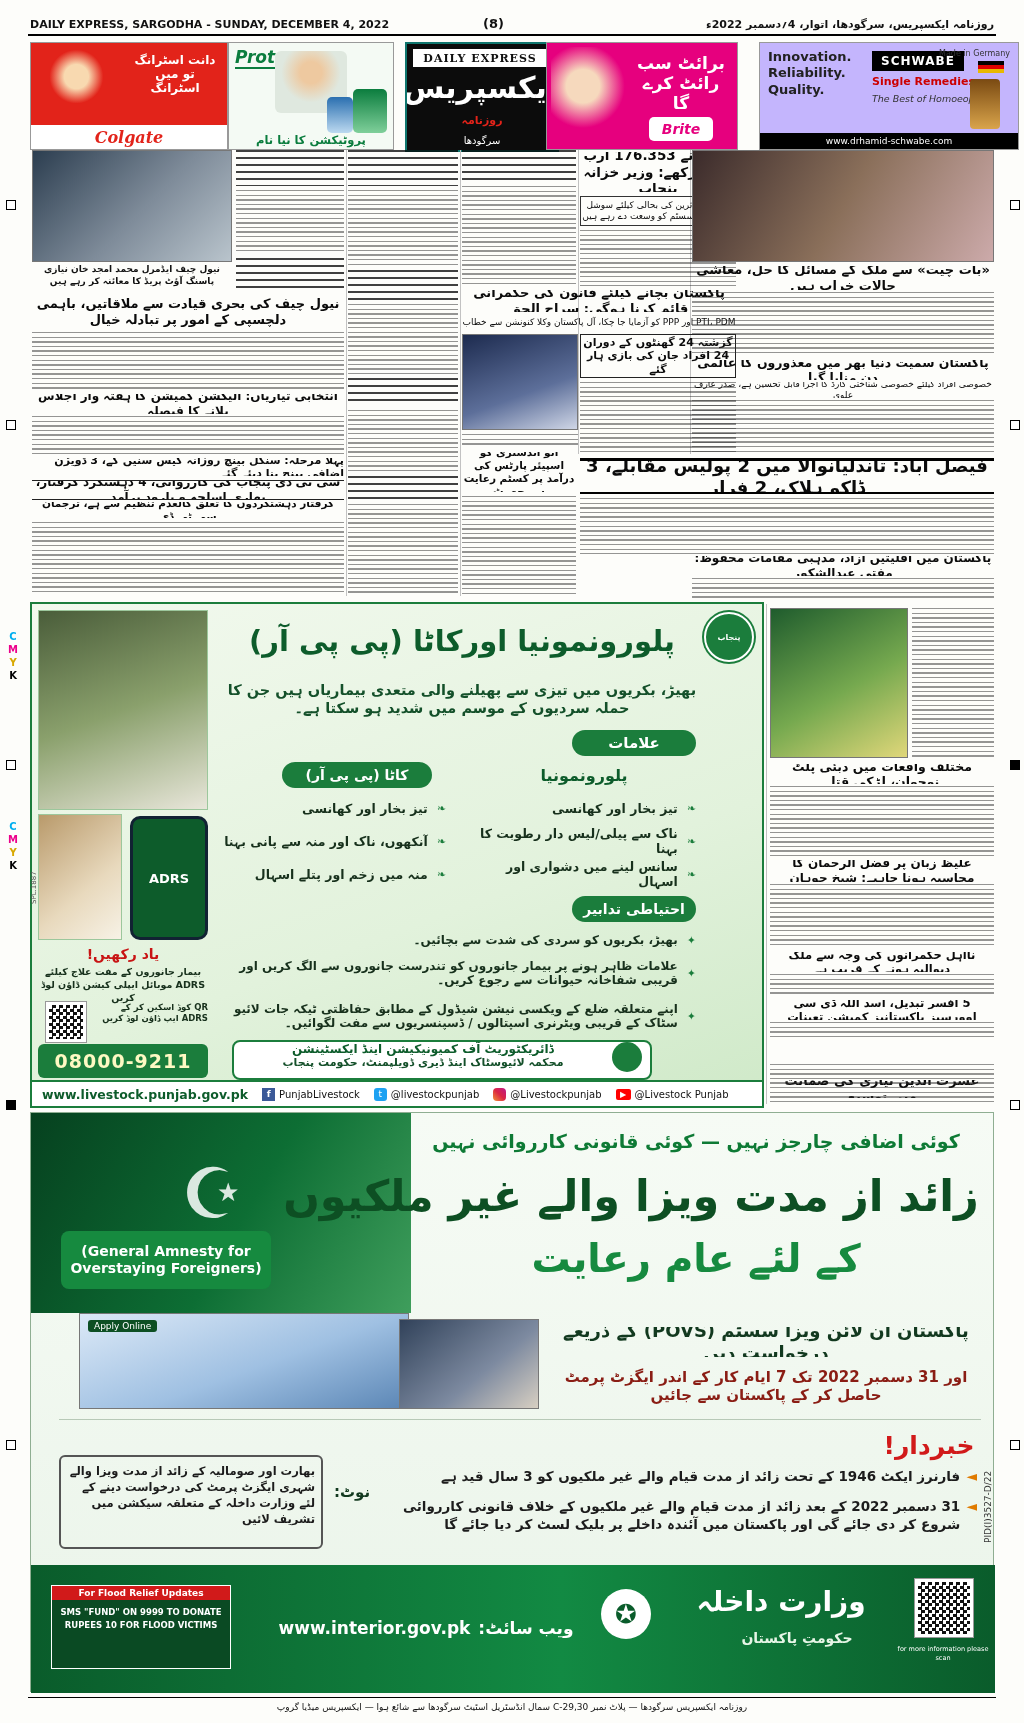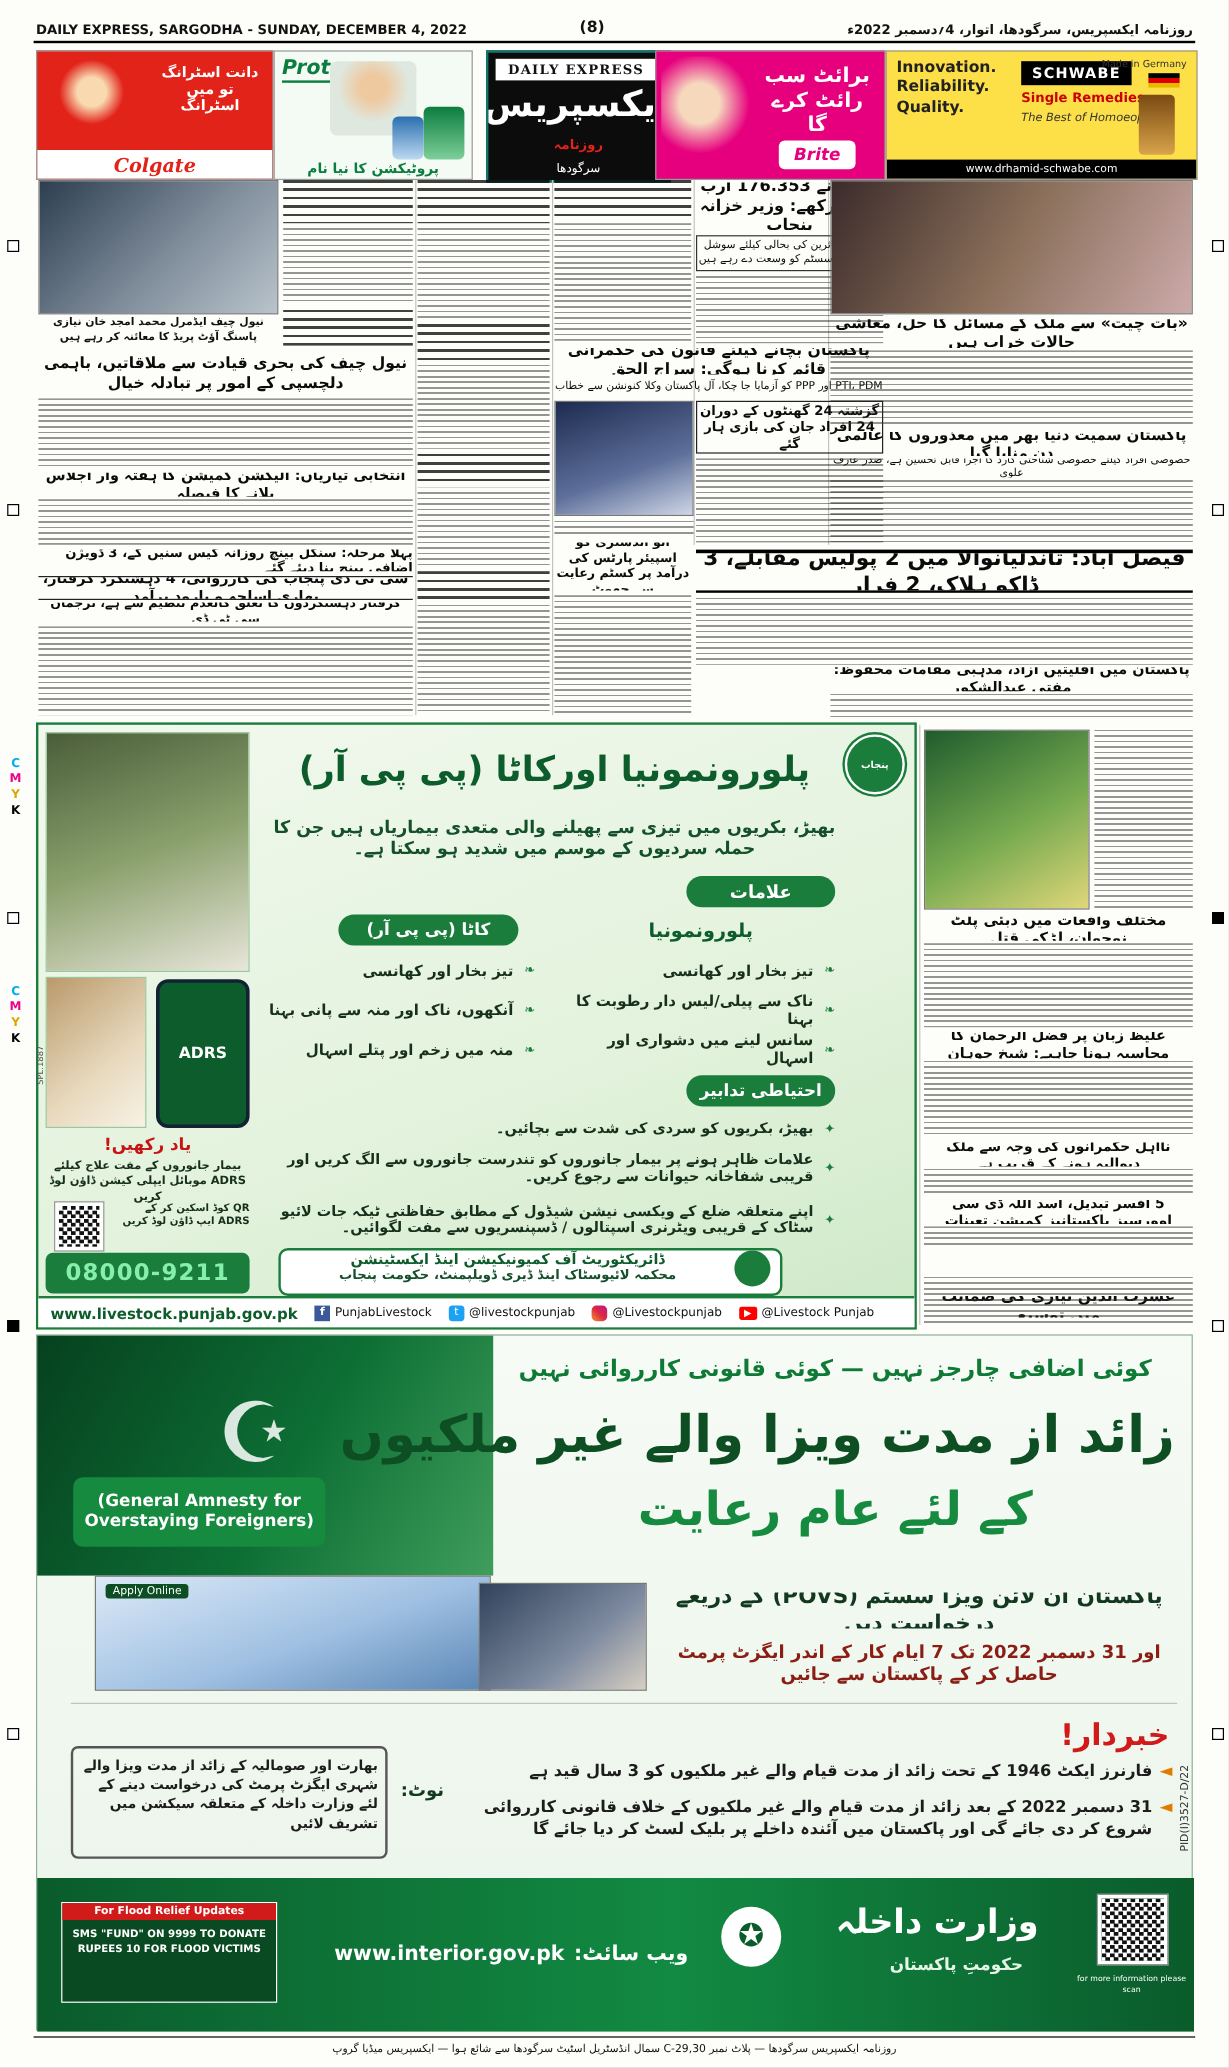--- a/index.html
+++ b/index.html
@@ -105,21 +105,21 @@
     <div class="photo ph-brite" style="left:4px;top:4px;width:80px;height:98px;border:none;"></div>
     <div class="abs rtl" style="right:8px;top:10px;width:96px;color:#fff;font-weight:bold;text-align:center;">
       <div style="font-size:17px;">برائٹ سب</div>
       <div style="font-size:17px;">رائٹ کرے گا</div>
     </div>
     <div class="abs" style="right:24px;bottom:8px;width:64px;height:24px;background:#fff;border-radius:5px;display:flex;align-items:center;justify-content:center;">
       <span style="color:#e6007e;font-weight:bold;font-style:italic;font-size:14px;">Brite</span>
     </div>
   </div>
 
-  <div class="ad" style="left:738px;width:258px;background:#fde047;text-decoration:underline;">
+  <div class="ad" style="left:759px;width:258px;background:#c4b5fd;text-decoration:underline;">
     <div class="abs" style="left:8px;top:6px;font-size:13px;font-weight:bold;color:#222;line-height:1.25;">
       <div>Innovation.</div>
       <div>Reliability.</div>
       <div>Quality.</div>
     </div>
     <div class="abs" style="left:112px;top:8px;width:92px;height:20px;background:#000;color:#fff;display:flex;align-items:center;justify-content:center;font-size:12px;font-weight:bold;letter-spacing:1px;">SCHWABE</div>
     <div class="abs" style="left:112px;top:32px;font-size:11px;font-weight:bold;color:#c00;">Single Remedies</div>
     <div class="abs" style="left:112px;top:50px;font-size:9.5px;font-style:italic;color:#333;">The Best of Homoeopathy</div>
     <div class="abs" style="right:8px;top:6px;font-size:8px;color:#333;">Made in Germany</div>
     <div class="abs" style="right:14px;top:18px;width:26px;height:12px;background:linear-gradient(#000 0 33%,#d00 33% 66%,#e8b800 66% 100%);"></div>
@@ -246,21 +246,21 @@
       </div>
     <div class="sym-item abs" style="left:190px;top:350px;width:474px;height:38px;font-size:12px;">
         <span class="leaf">✦</span>
         <span>علامات ظاہر ہونے پر بیمار جانوروں کو تندرست جانوروں سے الگ کریں اور قریبی شفاخانہ حیوانات سے رجوع کریں۔</span>
       </div>
     <div class="sym-item abs" style="left:190px;top:392px;width:474px;height:40px;font-size:12px;">
         <span class="leaf">✦</span>
         <span>اپنے متعلقہ ضلع کے ویکسی نیشن شیڈول کے مطابق حفاظتی ٹیکہ جات لائیو سٹاک کے قریبی ویٹرنری اسپتالوں / ڈسپنسریوں سے مفت لگوائیں۔</span>
       </div>
 
-    <div class="abs" style="left:6px;top:440px;width:170px;height:34px;background:#1b7d3c;border-radius:6px;display:flex;align-items:center;justify-content:center;color:#86efac;font-size:19px;font-weight:bold;letter-spacing:1px;">08000-9211</div>
+    <div class="abs" style="left:6px;top:440px;width:170px;height:34px;background:#1b7d3c;border-radius:6px;display:flex;align-items:center;justify-content:center;color:#fef9c3;font-size:19px;font-weight:bold;letter-spacing:1px;">08000-9211</div>
     <div class="abs" style="left:200px;top:436px;width:420px;height:40px;background:#fff;border:2px solid #1b7d3c;border-radius:8px;display:flex;gap:8px;padding:0 8px;direction:rtl;">
       <span style="width:30px;height:30px;border-radius:50%;background:#1b7d3c;display:inline-block;flex:0 0 auto;"></span>
       <span style="display:flex;flex-direction:column;text-align:center;flex:1;">
         <span style="font-size:12px;font-weight:bold;color:#0d5c2b;">ڈائریکٹوریٹ آف کمیونیکیشن اینڈ ایکسٹینشن</span>
         <span style="font-size:11px;font-weight:bold;color:#14502a;">محکمہ لائیوسٹاک اینڈ ڈیری ڈویلپمنٹ، حکومت پنجاب</span>
       </span>
     </div>
 
     <div class="abs" style="left:0;bottom:0;width:730px;height:26px;background:#fff;border-top:2px solid #1b7d3c;display:flex;align-items:center;gap:14px;padding:0 10px;">
       <span style="font-size:12.5px;font-weight:bold;color:#0d5c2b;">www.livestock.punjab.gov.pk</span>

